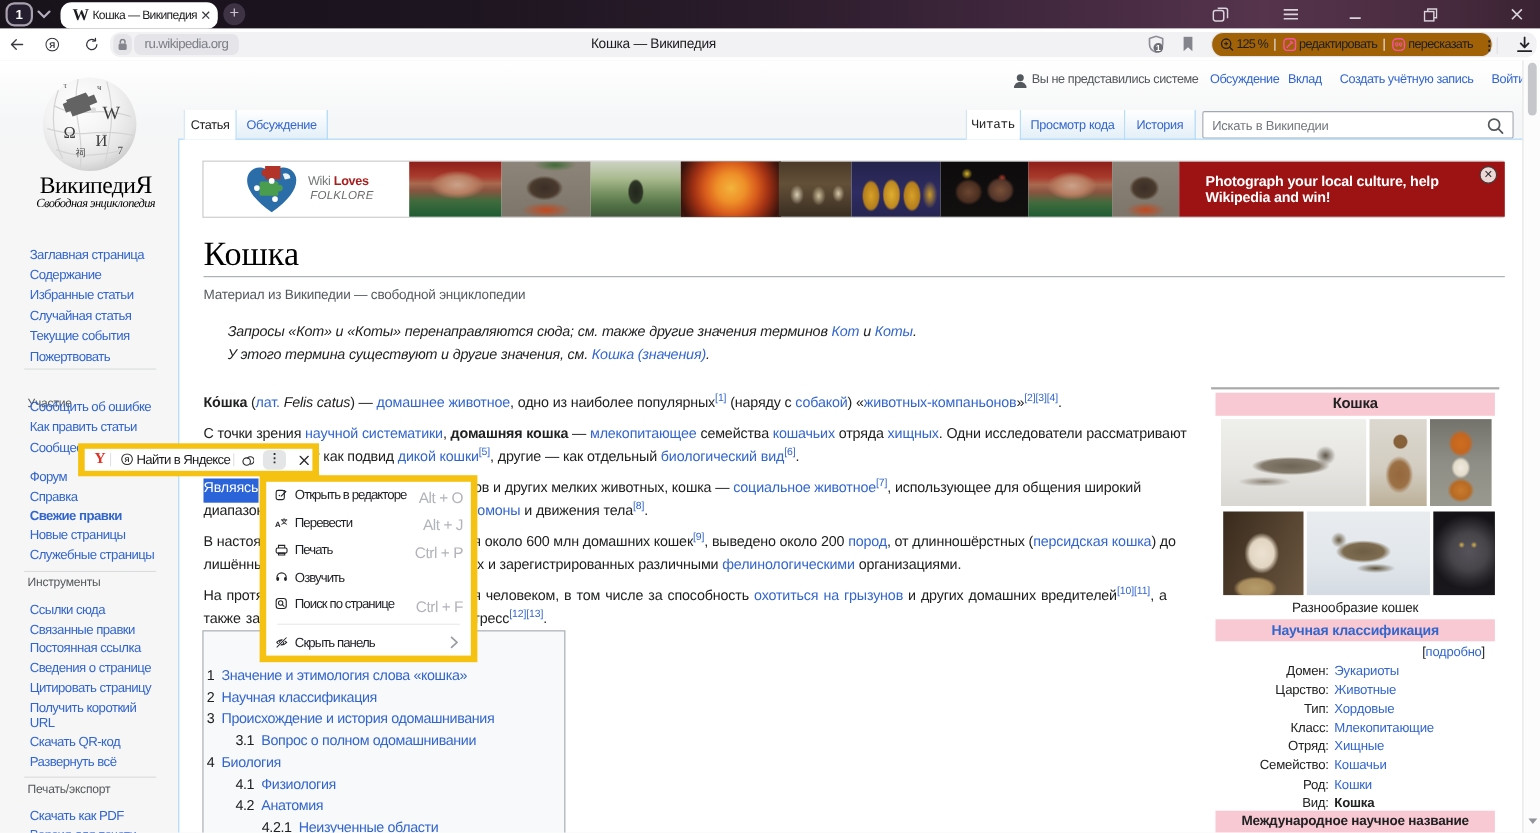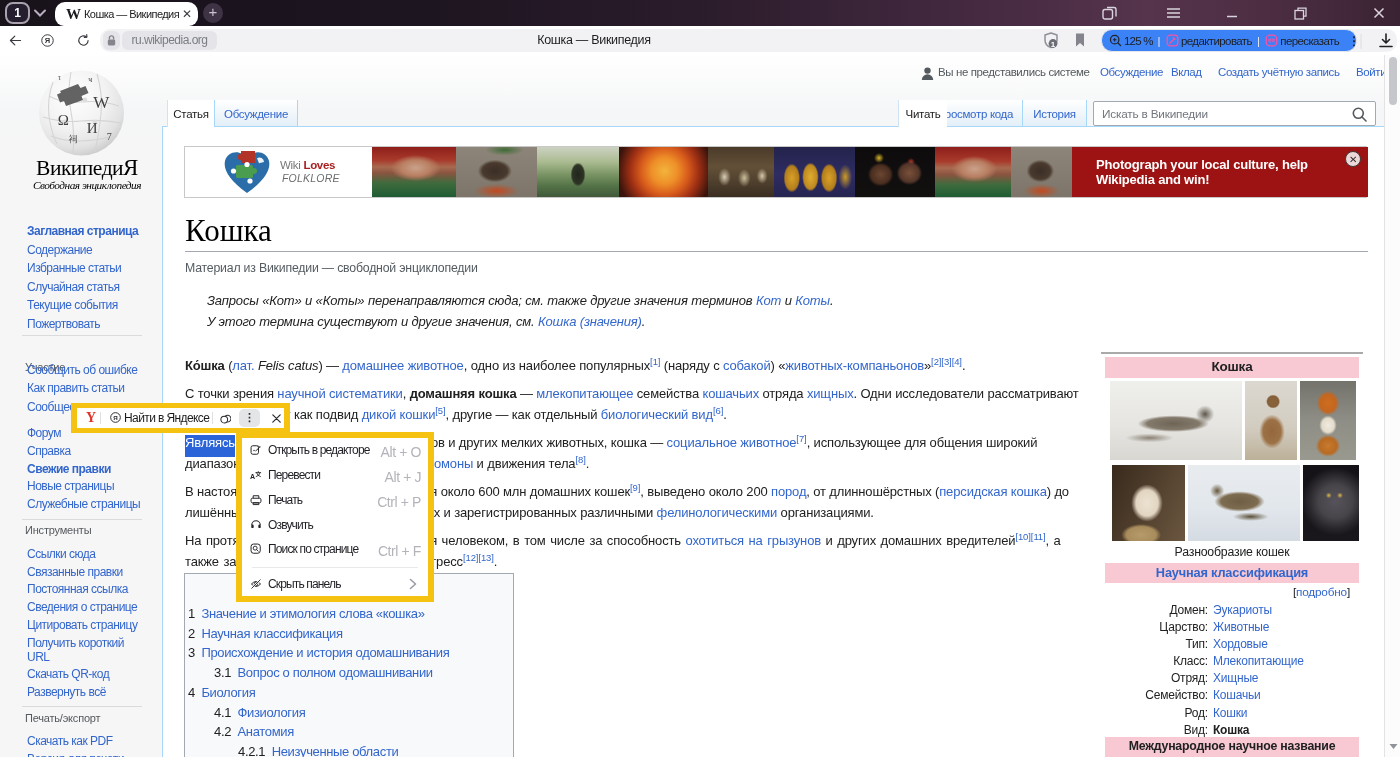--- a/index.html
+++ b/index.html
@@ -17,21 +17,21 @@
 #tab .w{position:absolute;left:11px;top:4px;font-family:"Liberation Serif",serif;font-size:15px;font-weight:bold;}
 #tab .t{position:absolute;left:29px;top:6px;font-size:11px;letter-spacing:-0.55px;white-space:nowrap;}
 #tab .x{position:absolute;left:127px;top:5px;font-size:12px;color:#3c3c42;}
 #newtab{position:absolute;left:203px;top:3px;width:20px;height:20px;border-radius:50%;background:#3d3345;color:#c9c2cf;font-size:15px;text-align:center;line-height:18px;}
 .winbtn{position:absolute;top:0;height:26px;display:flex;align-items:center;justify-content:center;width:30px;color:#d9d4dd;}
 #toolbar{position:absolute;left:0;top:26px;width:1400px;height:29px;background:#fff;box-shadow:0 1px 0 rgba(0,0,0,0.05);}
 #addrbar{position:absolute;left:100px;top:3px;width:1297px;height:23px;border-radius:10px;background:#f2f2f5;}
 #lockpill{position:absolute;left:3px;top:2px;width:17px;height:19px;border-radius:6px;background:#e4e4e9;display:flex;align-items:center;justify-content:center;}
 #dompill{position:absolute;left:22px;top:2px;width:95px;height:19px;border-radius:6px;background:#e4e4e9;color:#7b7d84;font-size:12px;letter-spacing:-0.5px;line-height:19px;text-align:center;}
 #pagetitle{position:absolute;left:299px;width:390px;top:4px;text-align:center;font-size:12.5px;letter-spacing:-0.3px;color:#1d1d21;}
-#rightpill{position:absolute;left:1001px;top:0px;width:256px;height:23px;background:#3b82f6;border:1px solid #e4e5e9;border-radius:11px;display:flex;align-items:center;font-size:11.5px;letter-spacing:-0.6px;color:#1d1f24;white-space:nowrap;}
+#rightpill{position:absolute;left:1001px;top:0px;width:256px;height:23px;background:#a16207;border:1px solid #e4e5e9;border-radius:11px;display:flex;align-items:center;font-size:11.5px;letter-spacing:-0.6px;color:#1d1f24;white-space:nowrap;}
 #rightpill svg{flex-shrink:0;}
 #rightpill span{flex-shrink:0;}
 
 #page{position:absolute;left:0;top:55px;width:1400px;height:702px;background:linear-gradient(180deg,#ffffff 0px,#f5f6f7 55px,#f6f6f6 110px);}
 #sidebar{position:absolute;left:0;top:0;width:162px;height:702px;font-size:12px;letter-spacing:-0.5px;}
 #scroll{position:absolute;left:1384px;top:0;width:16px;height:702px;background:#fcfcfc;border-left:1px solid #e3e3e3;}
 #scrollthumb{position:absolute;left:4px;top:2px;width:8px;height:48px;background:#c5c7cb;border-radius:4px;}
 .sblink{position:absolute;left:27px;white-space:nowrap;color:#3366cc;}
 .sbhead{position:absolute;left:25px;color:#54595d;font-size:11px;letter-spacing:-0.2px;}
 .sbrule{position:absolute;left:22px;width:120px;border-top:1px solid #dadbdc;}
@@ -185,21 +185,21 @@
    <text x="66" y="38" font-family="Liberation Serif" font-size="17" fill="#3f3f3f" text-anchor="middle">W</text>
    <text x="28" y="55" font-family="Liberation Serif" font-size="15" fill="#3f3f3f" text-anchor="middle">Ω</text>
    <text x="57" y="63" font-family="Liberation Serif" font-size="15" fill="#3f3f3f" text-anchor="middle">И</text>
    <text x="38" y="72" font-family="Liberation Sans" font-size="9" fill="#4a4a4a" text-anchor="middle">祠</text>
    <text x="74" y="70" font-family="Liberation Serif" font-size="10" fill="#4a4a4a" text-anchor="middle">7</text>
    <text x="55" y="12" font-family="Liberation Serif" font-size="8" fill="#5a5a5a" text-anchor="middle">ҹ</text>
    <text x="24" y="10" font-family="Liberation Serif" font-size="8" fill="#5a5a5a" text-anchor="middle">τ</text>
   </svg>
   <div class="abs" style="left:17px;top:100px;width:140px;text-align:center;font-family:'Liberation Serif',serif;font-size:21.5px;color:#000;">Википеди<span style="font-size:23px;">Я</span></div>
   <div class="abs" style="left:17px;top:124px;width:140px;text-align:center;font-family:'Liberation Serif',serif;font-style:italic;font-size:11.3px;color:#000;">Свободная энциклопедия</div>
-  <a class="sblink" style="top:169px;font-weight:bold;">Заглавная страница</a>
+  <a class="sblink" style="top:169px;">Заглавная страница</a>
   <a class="sblink" style="top:188px;">Содержание</a>
   <a class="sblink" style="top:206px;">Избранные статьи</a>
   <a class="sblink" style="top:225px;">Случайная статья</a>
   <a class="sblink" style="top:243px;">Текущие события</a>
   <a class="sblink" style="top:262px;">Пожертвовать</a>
   <div class="sbrule" style="top:280px;"></div>
   <div class="sbhead" style="top:286px;margin-top:20px;">Участие</div>
   <a class="sblink" style="top:308px;">Сообщить об ошибке</a>
   <a class="sblink" style="top:326px;">Как править статьи</a>
   <a class="sblink" style="top:345px;">Сообщество</a>
@@ -231,21 +231,21 @@
   <span class="abs" style="left:938px;">Вы не представились системе</span>
   <a class="abs" style="left:1100px;">Обсуждение</a>
   <a class="abs" style="left:1171px;">Вклад</a>
   <a class="abs" style="left:1218px;">Создать учётную запись</a>
   <a class="abs" style="left:1356px;">Войти</a>
  </div>
  <div class="tabsL tabwhite" style="left:167px;width:47px;color:#202122;border-left:1px solid #cfe3f2;">Статья</div>
  <div class="tabsL tabblue" style="left:214px;width:84px;border-left:1px solid #a7d7f9;">
       <a>Обсуждение</a>
     </div>
- <div class="tabsL tabwhite" style="left:898px;width:49px;color:#202122;border-left:1px solid #cfe3f2;">Читать</div>
+ <div class="tabsL tabwhite" style="left:878px;width:49px;color:#202122;border-left:1px solid #cfe3f2;font-family:Liberation Mono, monospace;">Читать</div>
  <div class="tabsL tabblue" style="left:927px;width:96px;border-left:1px solid #a7d7f9;">
       <a>Просмотр кода</a>
     </div>
  <div class="tabsL tabblue" style="left:1023px;width:64px;">
       <a>История</a>
     </div>
  <div id="tabsborder"></div>
  <div id="searchbox">
       <span style="position:absolute;left:8px;top:5px;color:#72777d;font-size:11.8px;letter-spacing:-0.2px;">Искать в Википедии</span>
   <svg style="position:absolute;right:8px;top:5px;" width="15" height="15">

